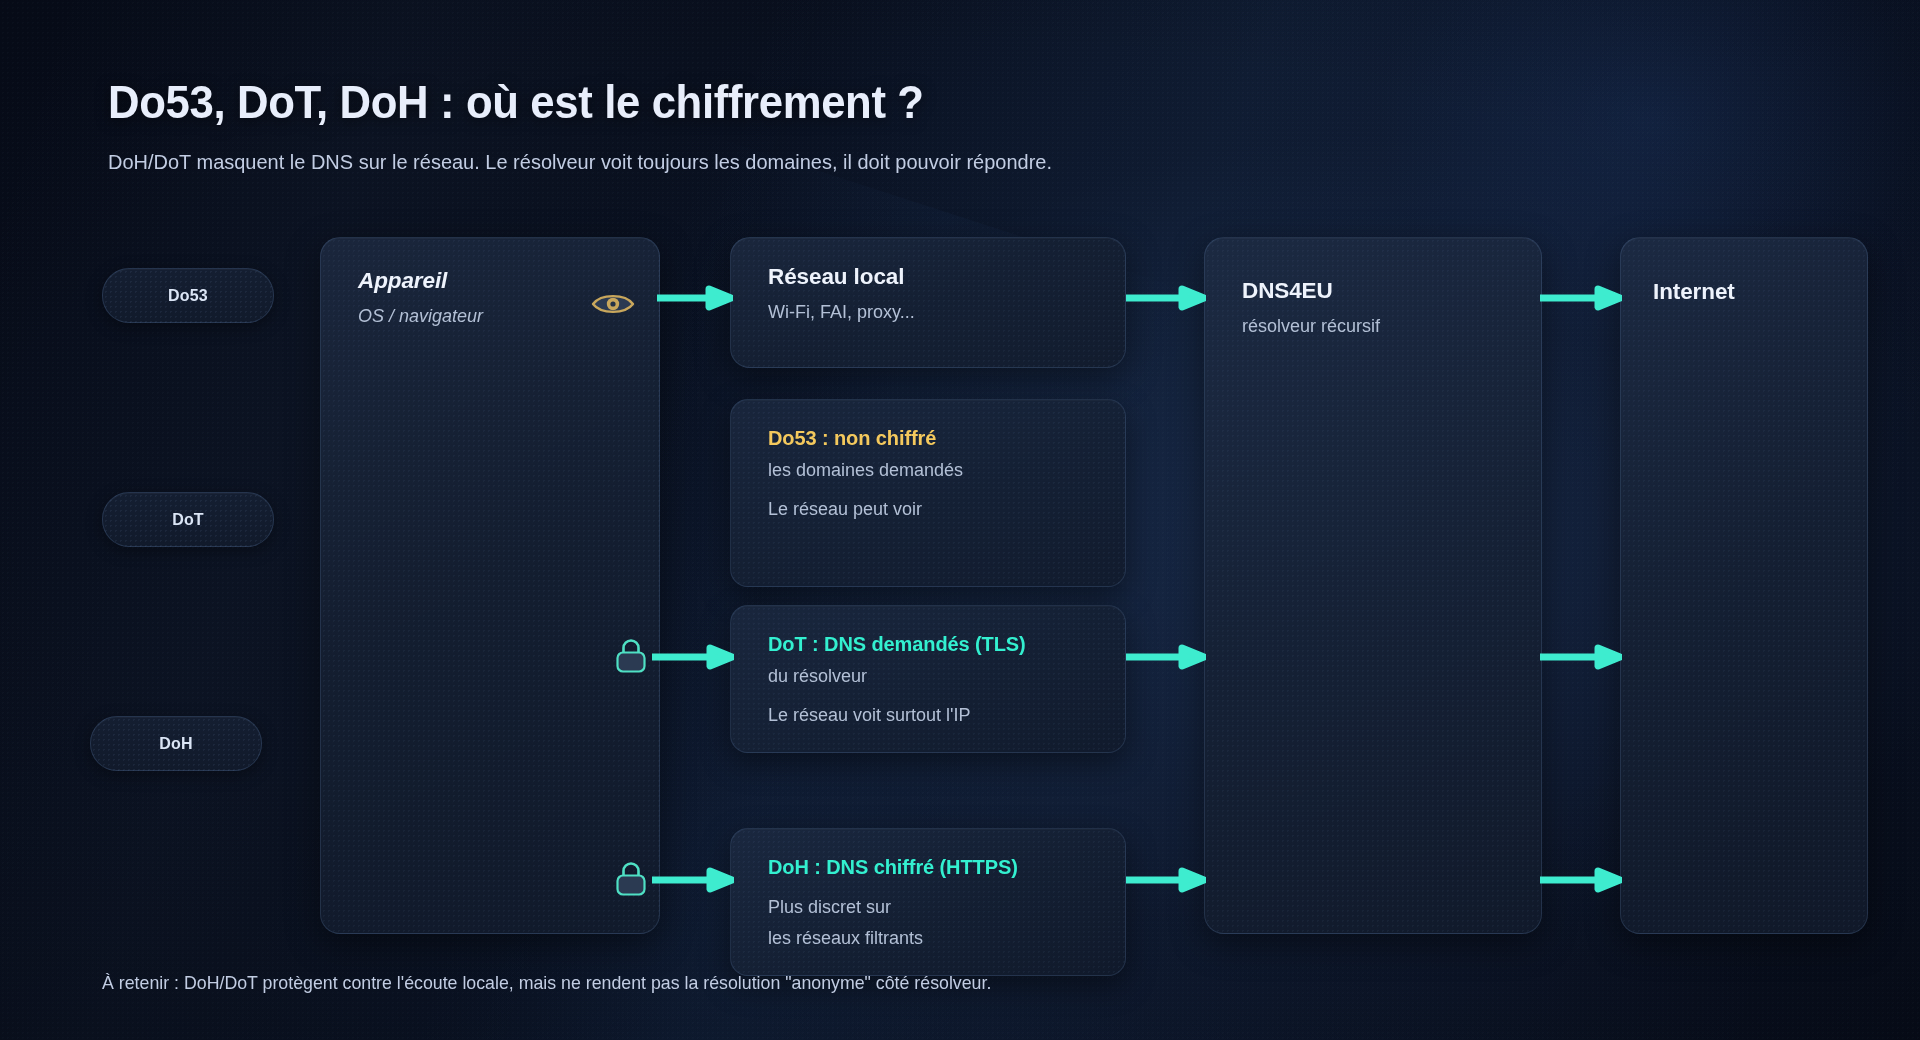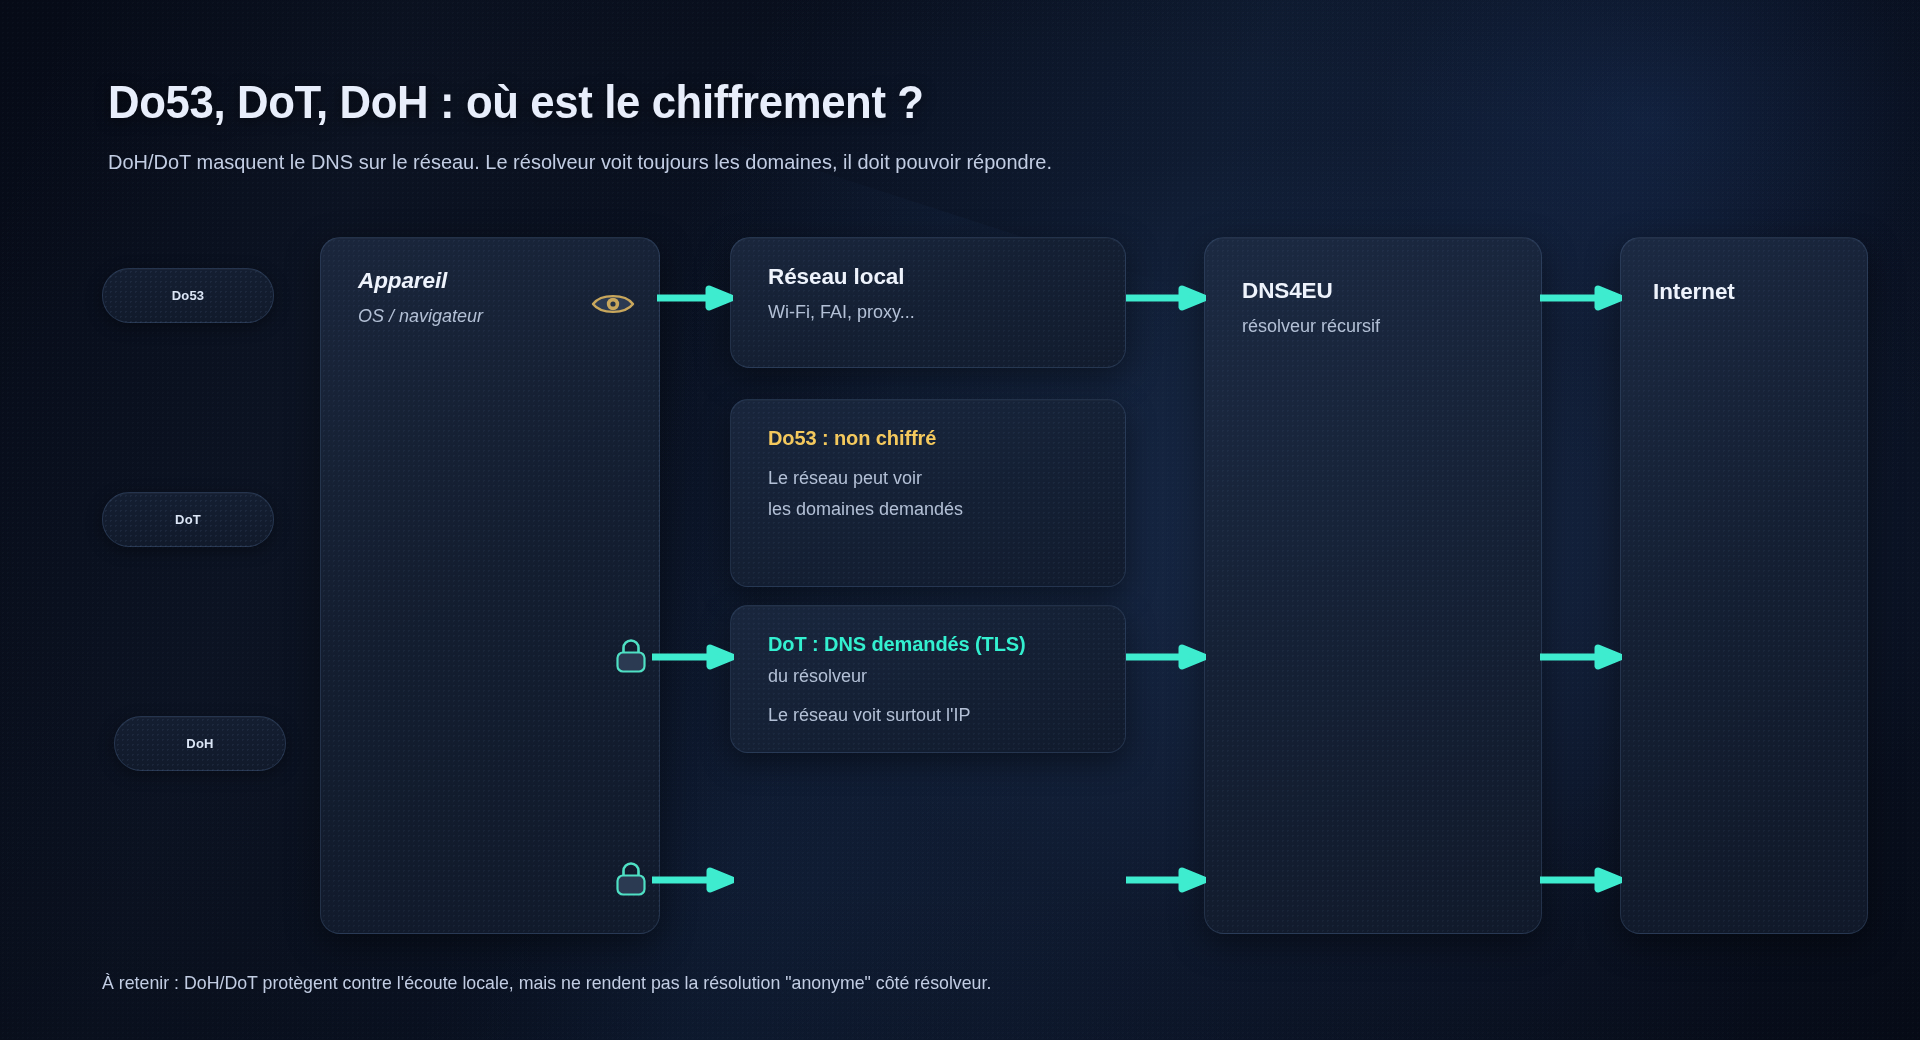--- a/index.html
+++ b/index.html
@@ -121,27 +121,27 @@
     justify-content: center;
     width: 170px;
     height: 53px;
     border-radius: 27px;
     background:
       radial-gradient(rgba(150,190,240,0.07) 1px, rgba(0,0,0,0) 1px) 0 0 / 5px 5px,
       linear-gradient(180deg, #141e31 0%, #111a2b 100%);
     border: 1px solid rgba(120,160,215,0.20);
     box-shadow: 0 4px 16px rgba(0,0,0,0.35), inset 0 1px 0 rgba(255,255,255,0.035);
     color: #dbe5f5;
-    font-size: 13px;
+    font-size: 16px;
     font-weight: 700;
     letter-spacing: 0.2px;
   }
   .pill-do53 { left: 102px; top: 268px; }
   .pill-dot  { left: 102px; top: 492px; }
-  .pill-doh  { left: 114px; top: 716px; }
+  .pill-doh  { left: 90px; top: 716px; }
 
   
   .card {
     position: absolute;
     border-radius: 20px;
     background:
       radial-gradient(rgba(150,190,240,0.05) 1px, rgba(0,0,0,0) 1px) 0 0 / 5px 5px,
       linear-gradient(155deg, rgba(32,46,70,0.72) 0%, rgba(22,33,52,0.80) 48%, rgba(18,27,44,0.86) 100%);
     border: 1px solid rgba(125,165,220,0.17);
     box-shadow: 0 10px 34px rgba(0,0,0,0.42), inset 0 1px 0 rgba(255,255,255,0.030);
@@ -323,30 +323,35 @@
     </div>
 
     <div class="card card-internet">
       <div class="head">
         <div class="card-title">Internet</div>
       </div>
     </div>
 
     <div class="note note-do53">
       <div class="note-title amber">Do53 : non chiffré</div>
+      <div class="note-line second">les domaines demandés</div>
       <div class="note-line first">Le réseau peut voir</div>
-      <div class="note-line second">les domaines demandés</div>
     </div>
 
     <div class="note note-dot">
       <div class="note-title mint">DoT : DNS demandés (TLS)</div>
       <div class="note-line second">du résolveur</div>
       <div class="note-line first">Le réseau voit surtout l'IP</div>
     </div>
 
+    <div class="note note-doh">
+      <div class="note-title mint">DoH : DNS chiffré (HTTPS)</div>
+      <div class="note-line first">Plus discret sur</div>
+      <div class="note-line second">les réseaux filtrants</div>
+    </div>
 
     <div class="icon-slot icon-eye">
       <svg width="46" height="30" viewBox="0 0 46 30" fill="none" aria-hidden="true">
         <path d="M3 15 C11 4.5, 35 4.5, 43 15 C35 25.5, 11 25.5, 3 15 Z" fill="#2b3a52" stroke="#c9a75c" stroke-width="2.4" stroke-linejoin="round"></path>
         <circle cx="23" cy="15" r="6.2" fill="#c9a75c"></circle>
         <circle cx="23" cy="15" r="2.6" fill="#243247"></circle>
       </svg>
     </div>
 
     <div class="icon-slot icon-lock1">

